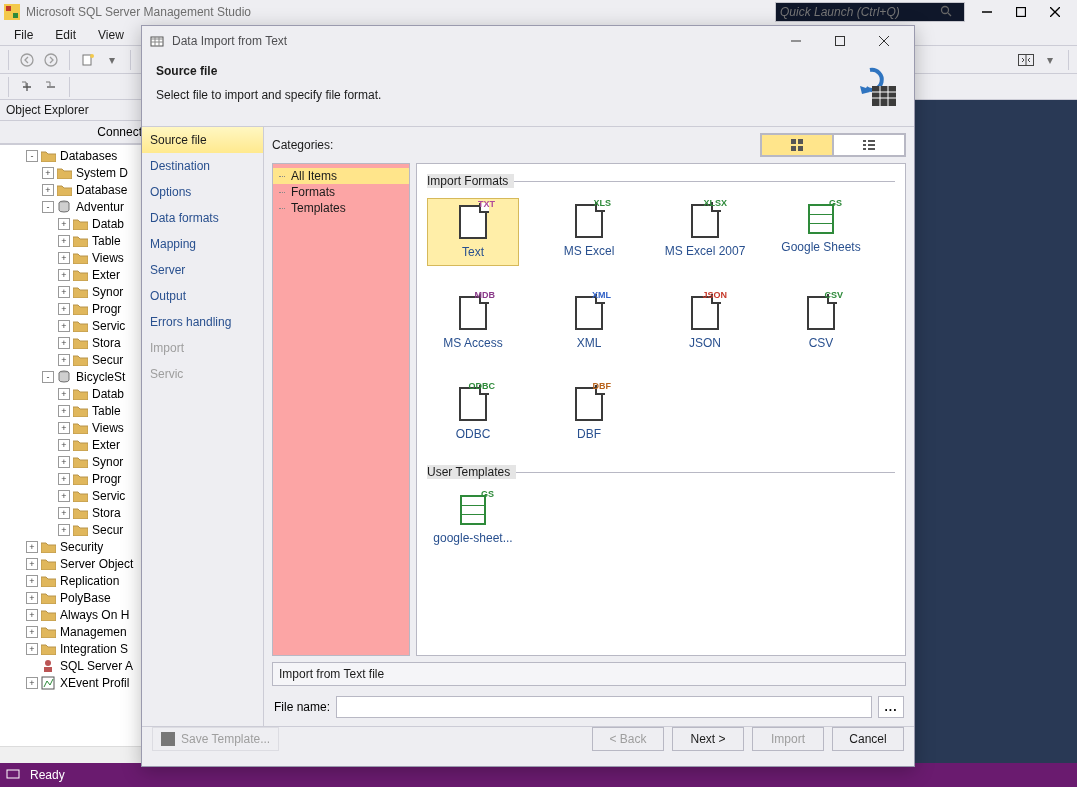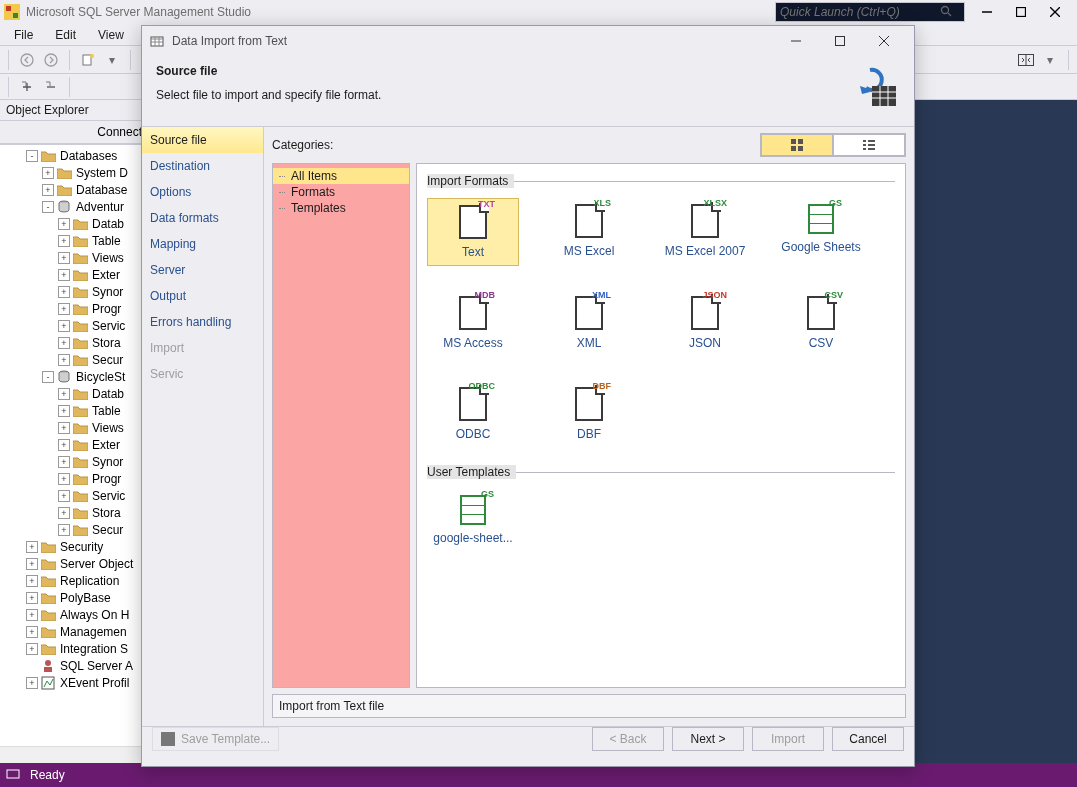--- a/index.html
+++ b/index.html
@@ -779,20 +779,25 @@
                     <span class="badge">GS</span>
                   </div>
                   <span class="cap">google-sheet...</span>
                 </div>
               </div>
           </fieldset>
         </div>
       </div>
 
       <div class="import-from">Import from Text file</div>
+      <div class="file-row">
+        <span>File name:</span>
+        <input value="" style="">
+        <span class="browse-btn">...</span>
+      </div>
     </div>
   </div>
 
   <div class="modal-footer">
     <div class="save-tmpl">
       <span class="save-ico"></span>
       <span>Save Template...</span>
     </div>
     <span class="spacer"></span>
     <div class="btn disabled">&lt; Back</div>

